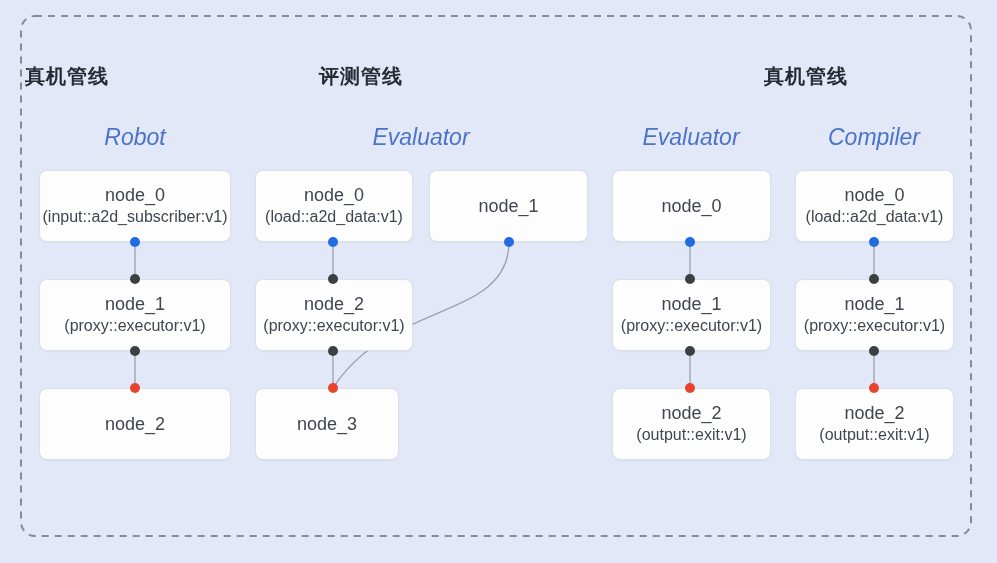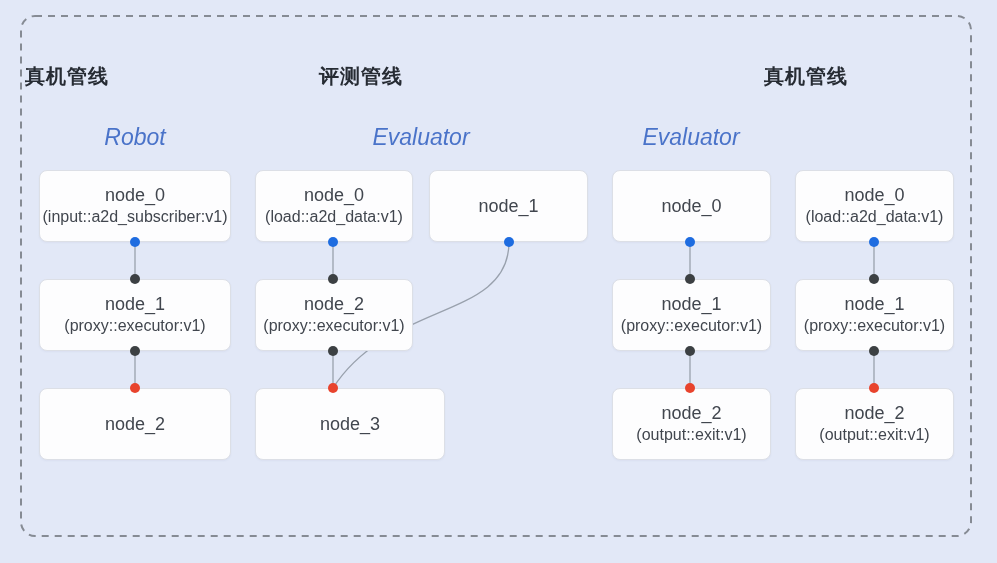--- a/index.html
+++ b/index.html
@@ -71,20 +71,21 @@
 
   <div class="col-title-cn" style="left:25px;top:64px">真机管线</div>
   <div class="col-title-en" style="left:25px;top:124px">Robot</div>
 
   <div class="col-title-cn" style="left:319px;top:64px">评测管线</div>
   <div class="col-title-en" style="left:311px;top:124px">Evaluator</div>
 
   <div class="col-title-en" style="left:581px;top:124px">Evaluator</div>
 
   <div class="col-title-cn" style="left:764px;top:64px">真机管线</div>
+  <div class="col-title-en" style="left:764px;top:124px">Compiler</div>
 
   <div class="node" style="left:39px;top:170px;width:192px">
     <div class="node-name">node_0</div>
     <div class="node-type">(input::a2d_subscriber:v1)</div>
   </div>
   <div class="node" style="left:39px;top:279px;width:192px">
     <div class="node-name">node_1</div>
     <div class="node-type">(proxy::executor:v1)</div>
   </div>
   <div class="node" style="left:39px;top:388px;width:192px">
@@ -95,21 +96,21 @@
     <div class="node-name">node_0</div>
     <div class="node-type">(load::a2d_data:v1)</div>
   </div>
   <div class="node" style="left:429px;top:170px;width:159px">
     <div class="node-name">node_1</div>
   </div>
   <div class="node" style="left:255px;top:279px;width:158px">
     <div class="node-name">node_2</div>
     <div class="node-type">(proxy::executor:v1)</div>
   </div>
-  <div class="node" style="left:255px;top:388px;width:190px">
+  <div class="node" style="left:255px;top:388px;width:144px">
     <div class="node-name">node_3</div>
   </div>
 
   <div class="node" style="left:612px;top:170px;width:159px">
     <div class="node-name">node_0</div>
   </div>
   <div class="node" style="left:612px;top:279px;width:159px">
     <div class="node-name">node_1</div>
     <div class="node-type">(proxy::executor:v1)</div>
   </div>

